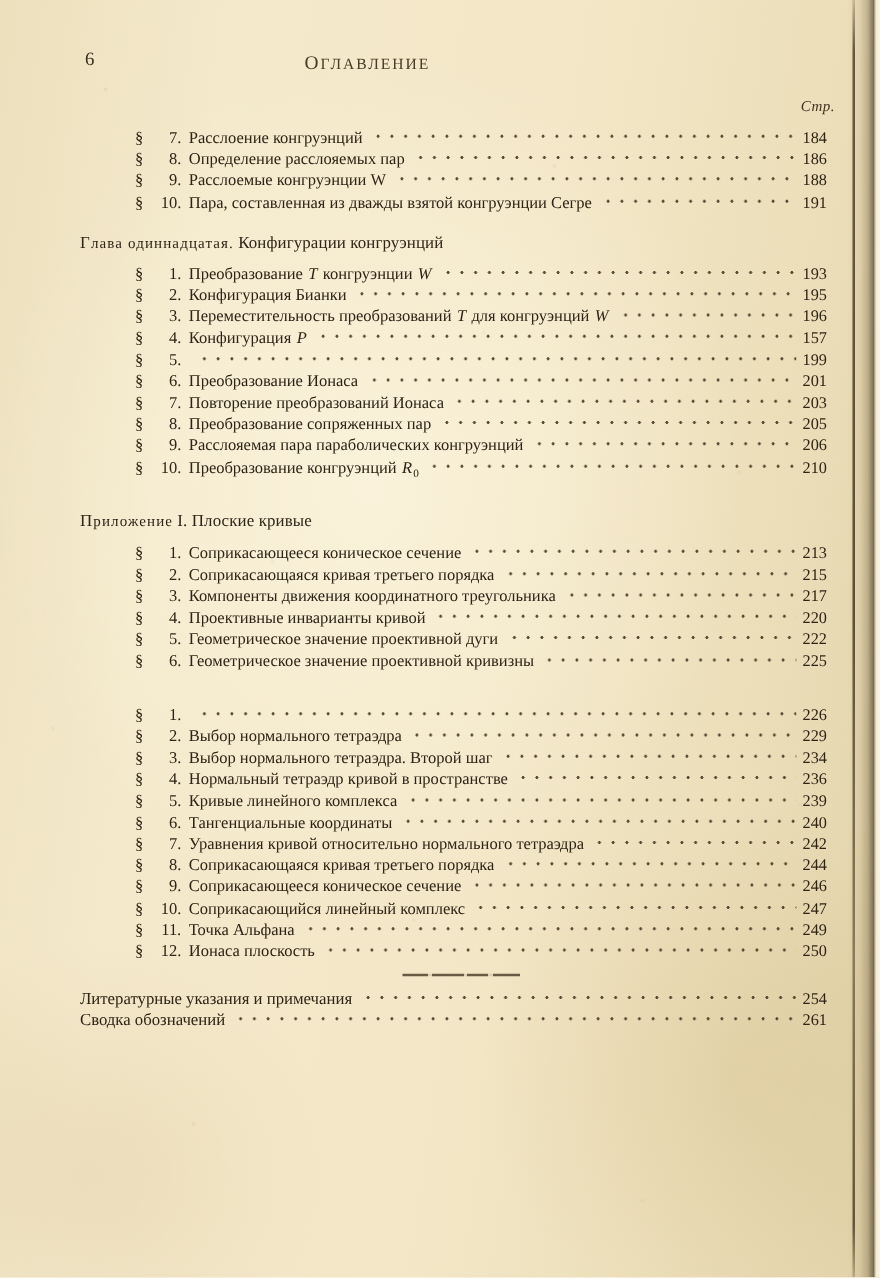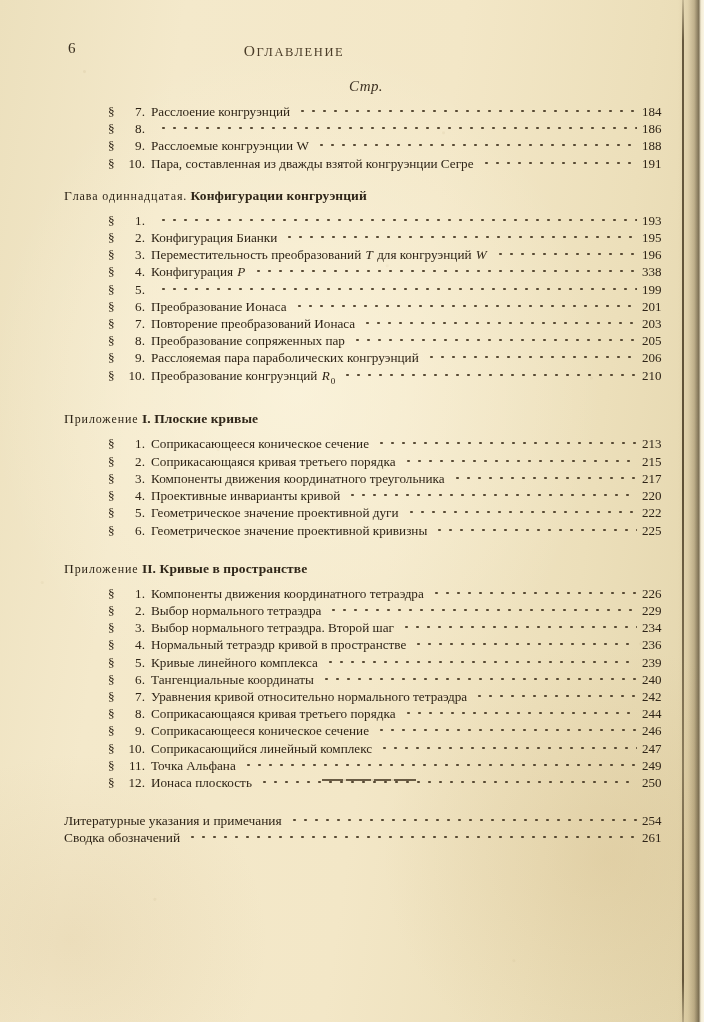--- a/index.html
+++ b/index.html
@@ -99,23 +99,23 @@
 
   
   #content {
     position: absolute;
     left: 64px;
     top: 78px;
     width: 608px;
   }
 
   .col-head {
-    text-align: center;
+    text-align: right;
     font-style: italic;
-    font-size: 15px;
+    font-size: 12px;
     letter-spacing: .4px;
     color: #3d3122;
     margin: 0 0 8px 0;
     padding-right: 4px;
   }
 
   
   .grp-head {
     margin: 0;
     padding: 0;
@@ -124,21 +124,21 @@
     color: #2f2619;
     white-space: nowrap;
   }
   .grp-head .lead {
     letter-spacing: .9px;
     font-size: 12px;
     text-align: right;
   }
   .grp-head .lead .cap { font-size: 13.5px; }
   .grp-head .strong {
-    font-weight: bold;
+    font-weight: normal;
     letter-spacing: .1px;
   }
 
   .grp-gap-chapter { height: 14px; }
   .grp-gap-appendix { height: 20px; }
   .after-head { height: 6px; }
 
   
   .entry {
     display: flex;
@@ -227,20 +227,21 @@
         <div class="entry indent">
           <span class="sec">§</span>
           <span class="num">7.</span>
           <span class="ttl">Расслоение конгруэнций</span>
           <span class="dots"></span>
           <span class="pg">184</span>
         </div>
         <div class="entry indent">
           <span class="sec">§</span>
           <span class="num">8.</span>
+          <span class="ttl">Определение расслояемых пар</span>
           <span class="dots"></span>
           <span class="pg">186</span>
         </div>
         <div class="entry indent">
           <span class="sec">§</span>
           <span class="num">9.</span>
           <span class="ttl">Расслоемые конгруэнции W</span>
           <span class="dots"></span>
           <span class="pg">188</span>
         </div>
@@ -250,20 +251,21 @@
           <span class="ttl">Пара, составленная из дважды взятой конгруэнции Сегре</span>
           <span class="dots"></span>
           <span class="pg">191</span>
         </div>
         <div class="grp-gap-chapter"></div>
         <div class="grp-head"><span class="lead"><span class="cap">Г</span>лава одиннадцатая.</span> <span class="strong">Конфигурации конгруэнций</span></div>
         <div class="after-head"></div>
         <div class="entry indent">
           <span class="sec">§</span>
           <span class="num">1.</span>
+          <span class="ttl">Преобразование <i>T</i> конгруэнции <i>W</i></span>
           <span class="dots"></span>
           <span class="pg">193</span>
         </div>
         <div class="entry indent">
           <span class="sec">§</span>
           <span class="num">2.</span>
           <span class="ttl">Конфигурация Бианки</span>
           <span class="dots"></span>
           <span class="pg">195</span>
         </div>
@@ -272,21 +274,21 @@
           <span class="num">3.</span>
           <span class="ttl">Переместительность преобразований <i>T</i> для конгруэнций <i>W</i></span>
           <span class="dots"></span>
           <span class="pg">196</span>
         </div>
         <div class="entry indent">
           <span class="sec">§</span>
           <span class="num">4.</span>
           <span class="ttl">Конфигурация <i>P</i></span>
           <span class="dots"></span>
-          <span class="pg">338</span>
+          <span class="pg">157</span>
         </div>
         <div class="entry indent">
           <span class="sec">§</span>
           <span class="num">5.</span>
           <span class="dots"></span>
           <span class="pg">199</span>
         </div>
         <div class="entry indent">
           <span class="sec">§</span>
           <span class="num">6.</span>
@@ -361,26 +363,24 @@
           <span class="pg">222</span>
         </div>
         <div class="entry indent">
           <span class="sec">§</span>
           <span class="num">6.</span>
           <span class="ttl">Геометрическое значение проективной кривизны</span>
           <span class="dots"></span>
           <span class="pg">225</span>
         </div>
         <div class="grp-gap-appendix"></div>
-        <div class="grp-head"><span class="lead"><span class="cap">П</span>риложение</span> <span class="strong">II. Кривые в пространстве</span></div>
         <div class="after-head"></div>
         <div class="entry indent">
           <span class="sec">§</span>
           <span class="num">1.</span>
-          <span class="ttl">Компоненты движения координатного тетраэдра</span>
           <span class="dots"></span>
           <span class="pg">226</span>
         </div>
         <div class="entry indent">
           <span class="sec">§</span>
           <span class="num">2.</span>
           <span class="ttl">Выбор нормального тетраэдра</span>
           <span class="dots"></span>
           <span class="pg">229</span>
         </div>

